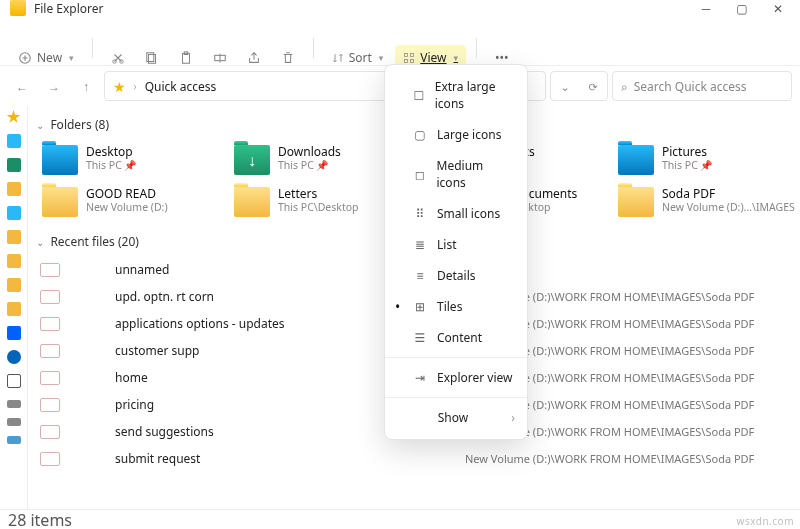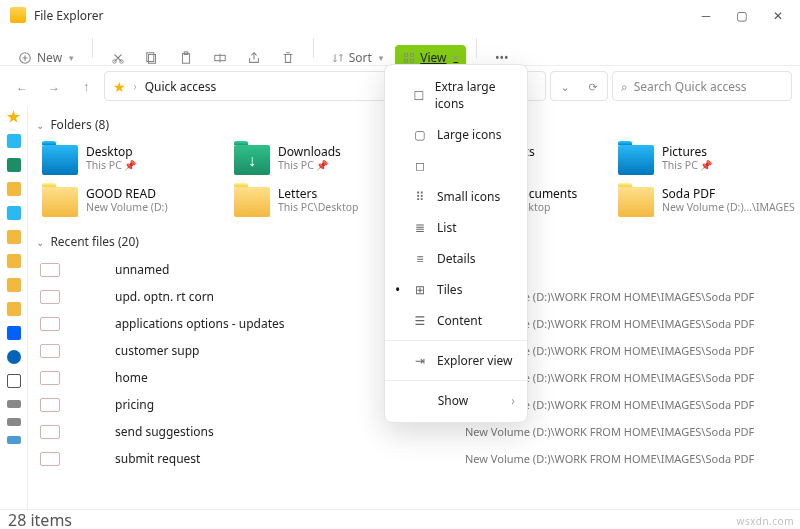--- a/index.html
+++ b/index.html
@@ -1,27 +1,27 @@
 <!DOCTYPE html>
 <html><head>
 <meta charset="utf-8">
 <style>
 * { box-sizing: border-box; margin: 0; padding: 0; font-family: "Segoe UI", system-ui, sans-serif; }
 body { width: 800px; height: 529px; overflow: hidden; background: #fff; font-size: 12px; color: #222; position: relative; }
-.titlebar { height: 30px; display: flex; align-items: center; padding: 0 10px; }
+.titlebar { height: 30px; display: flex; align-items: flex-start; padding: 0 10px; }
 .titlebar .icon { width: 16px; height: 16px; background: linear-gradient(#ffd257,#f8b500); border-radius: 2px; margin-right: 8px; }
 .titlebar .title { font-size: 12px; color: #333; }
 .winctrl { margin-left: auto; display: flex; gap: 24px; padding-right: 6px; }
 .winctrl span { width: 12px; display: inline-flex; justify-content: center; color: #555; }
 .toolbar { height: 36px; display: flex; align-items: center; padding: 0 10px; gap: 4px; border-bottom: 1px solid #eee; }
 .tbtn { display: inline-flex; align-items: center; gap: 5px; padding: 4px 8px; border-radius: 4px; color: #666; font-size: 12px; cursor: default; margin-top: 20px; }
 .tbtn.dd::after { content:"▾"; font-size: 9px; color:#999; margin-left:2px;}
 .tbtn svg { stroke:#888; fill:none;}
 .tsep { width:1px; height:20px; background:#e3e3e3; margin:0 6px;}
-.tbtn.active { background:#84cc16; color:#222;text-decoration:underline; }
+.tbtn.active { background:#fef9c3; color:#222;text-decoration:underline; }
 .navrow { height: 40px; display: flex; align-items: center; padding: 4px 8px; gap: 4px; }
 .navbtn { width: 28px; height: 28px; display:inline-flex; align-items:center; justify-content:center; color:#888; border-radius:4px;}
 .breadcrumb { flex:1; height: 30px; border:1px solid #e4e4e4; border-radius:4px; display:flex; align-items:center; padding:0 8px; gap:8px; }
 .star { color:#f5b400; font-size:14px;}
 .crumbsep { color:#aaa; font-size:10px;}
 .refgroup { display:flex; align-items:center; height:30px; border:1px solid #e4e4e4; border-radius:4px; }
 .refgroup .sp { width:28px; text-align:center; color:#888; font-size:11px;}
 .search { height:30px; border:1px solid #e4e4e4; border-radius:4px; display:flex; align-items:center; padding:0 8px; width: 180px; gap:6px; color:#888; }
 .body { display:flex; height: calc(100% - 30px - 36px - 40px - 20px); }
 .sidebar { width: 28px; border-right:1px solid #eee; padding-top:4px; display:flex; flex-direction:column; align-items:center; gap:10px; }
@@ -289,20 +289,21 @@
 <div class="vm-item">
       <span class="vicon">☐</span>
       <span>Extra large icons</span>
     </div>
     <div class="vm-item">
       <span class="vicon">▢</span>
       <span>Large icons</span>
     </div>
     <div class="vm-item">
       <span class="vicon">◻</span>
+      <span>Medium icons</span>
     </div>
     <div class="vm-item">
       <span class="vicon">⠿</span>
       <span>Small icons</span>
     </div>
     <div class="vm-item">
       <span class="vicon">≣</span>
       <span>List</span>
     </div>
     <div class="vm-item">

